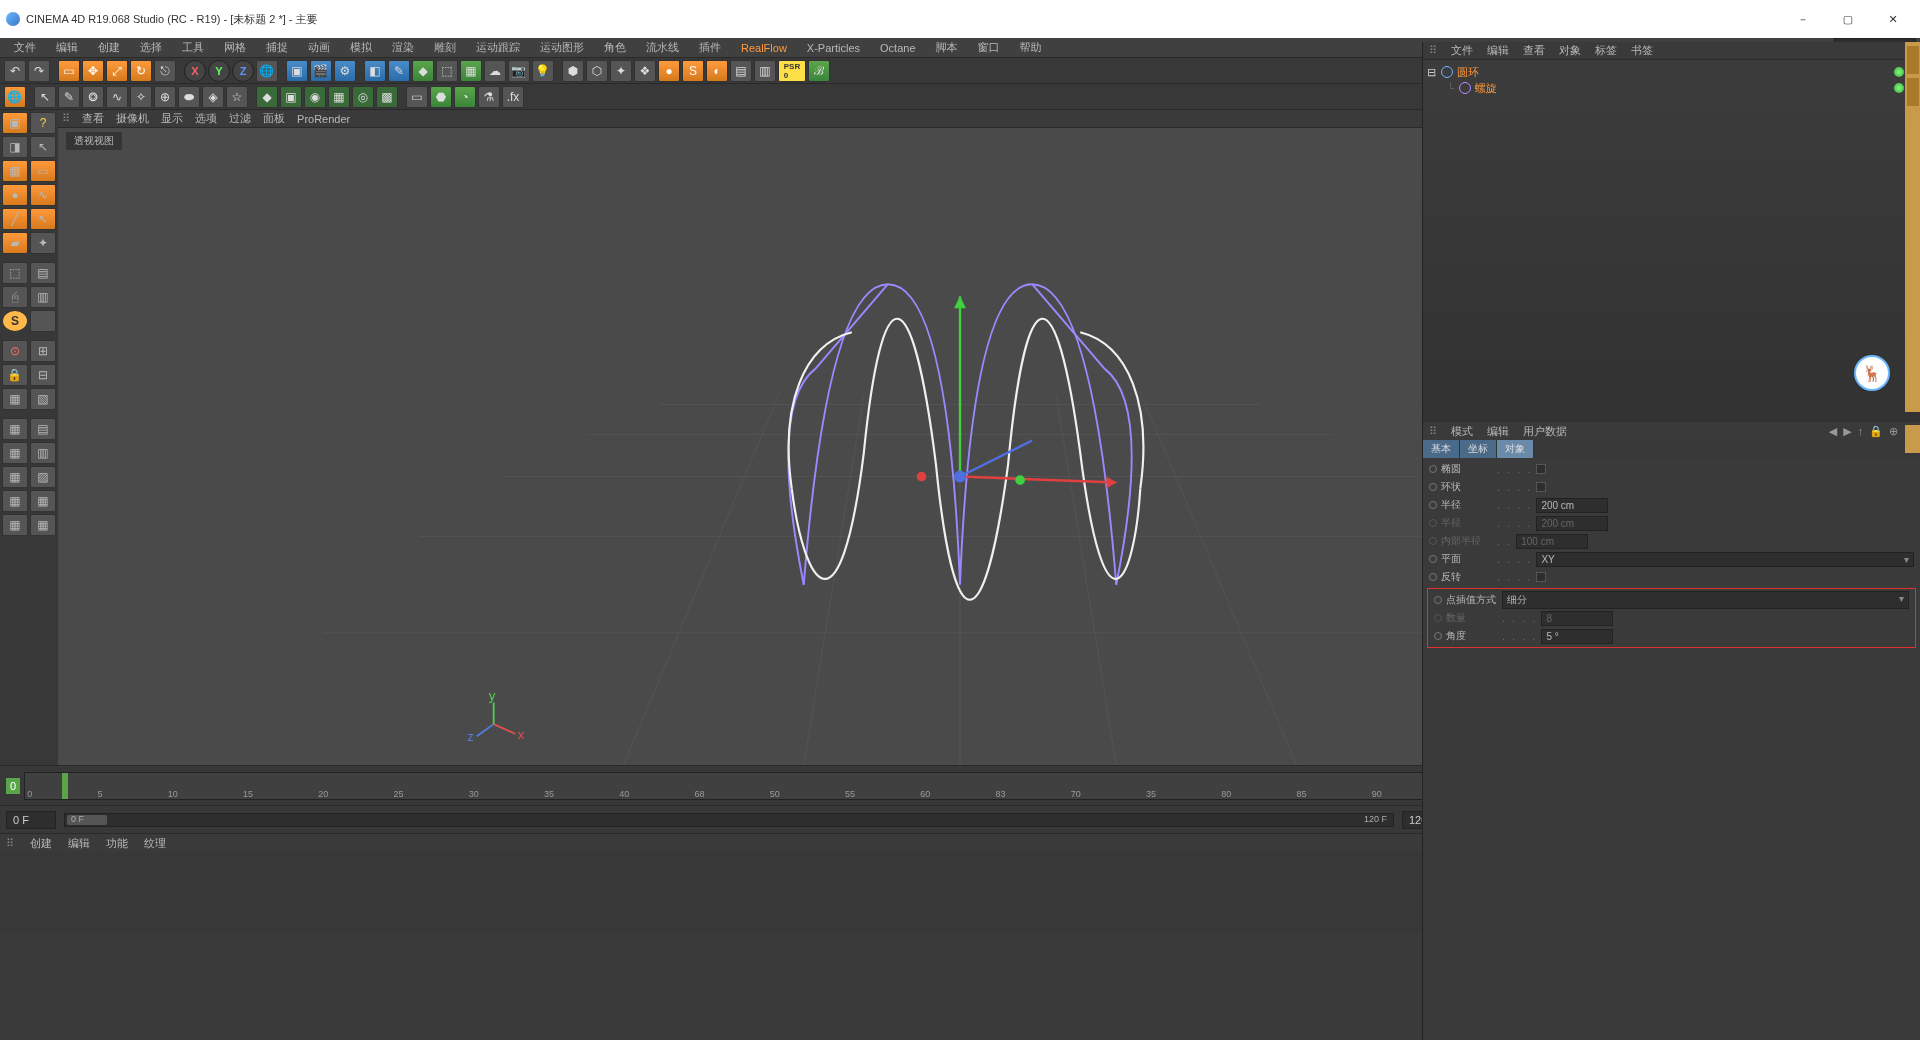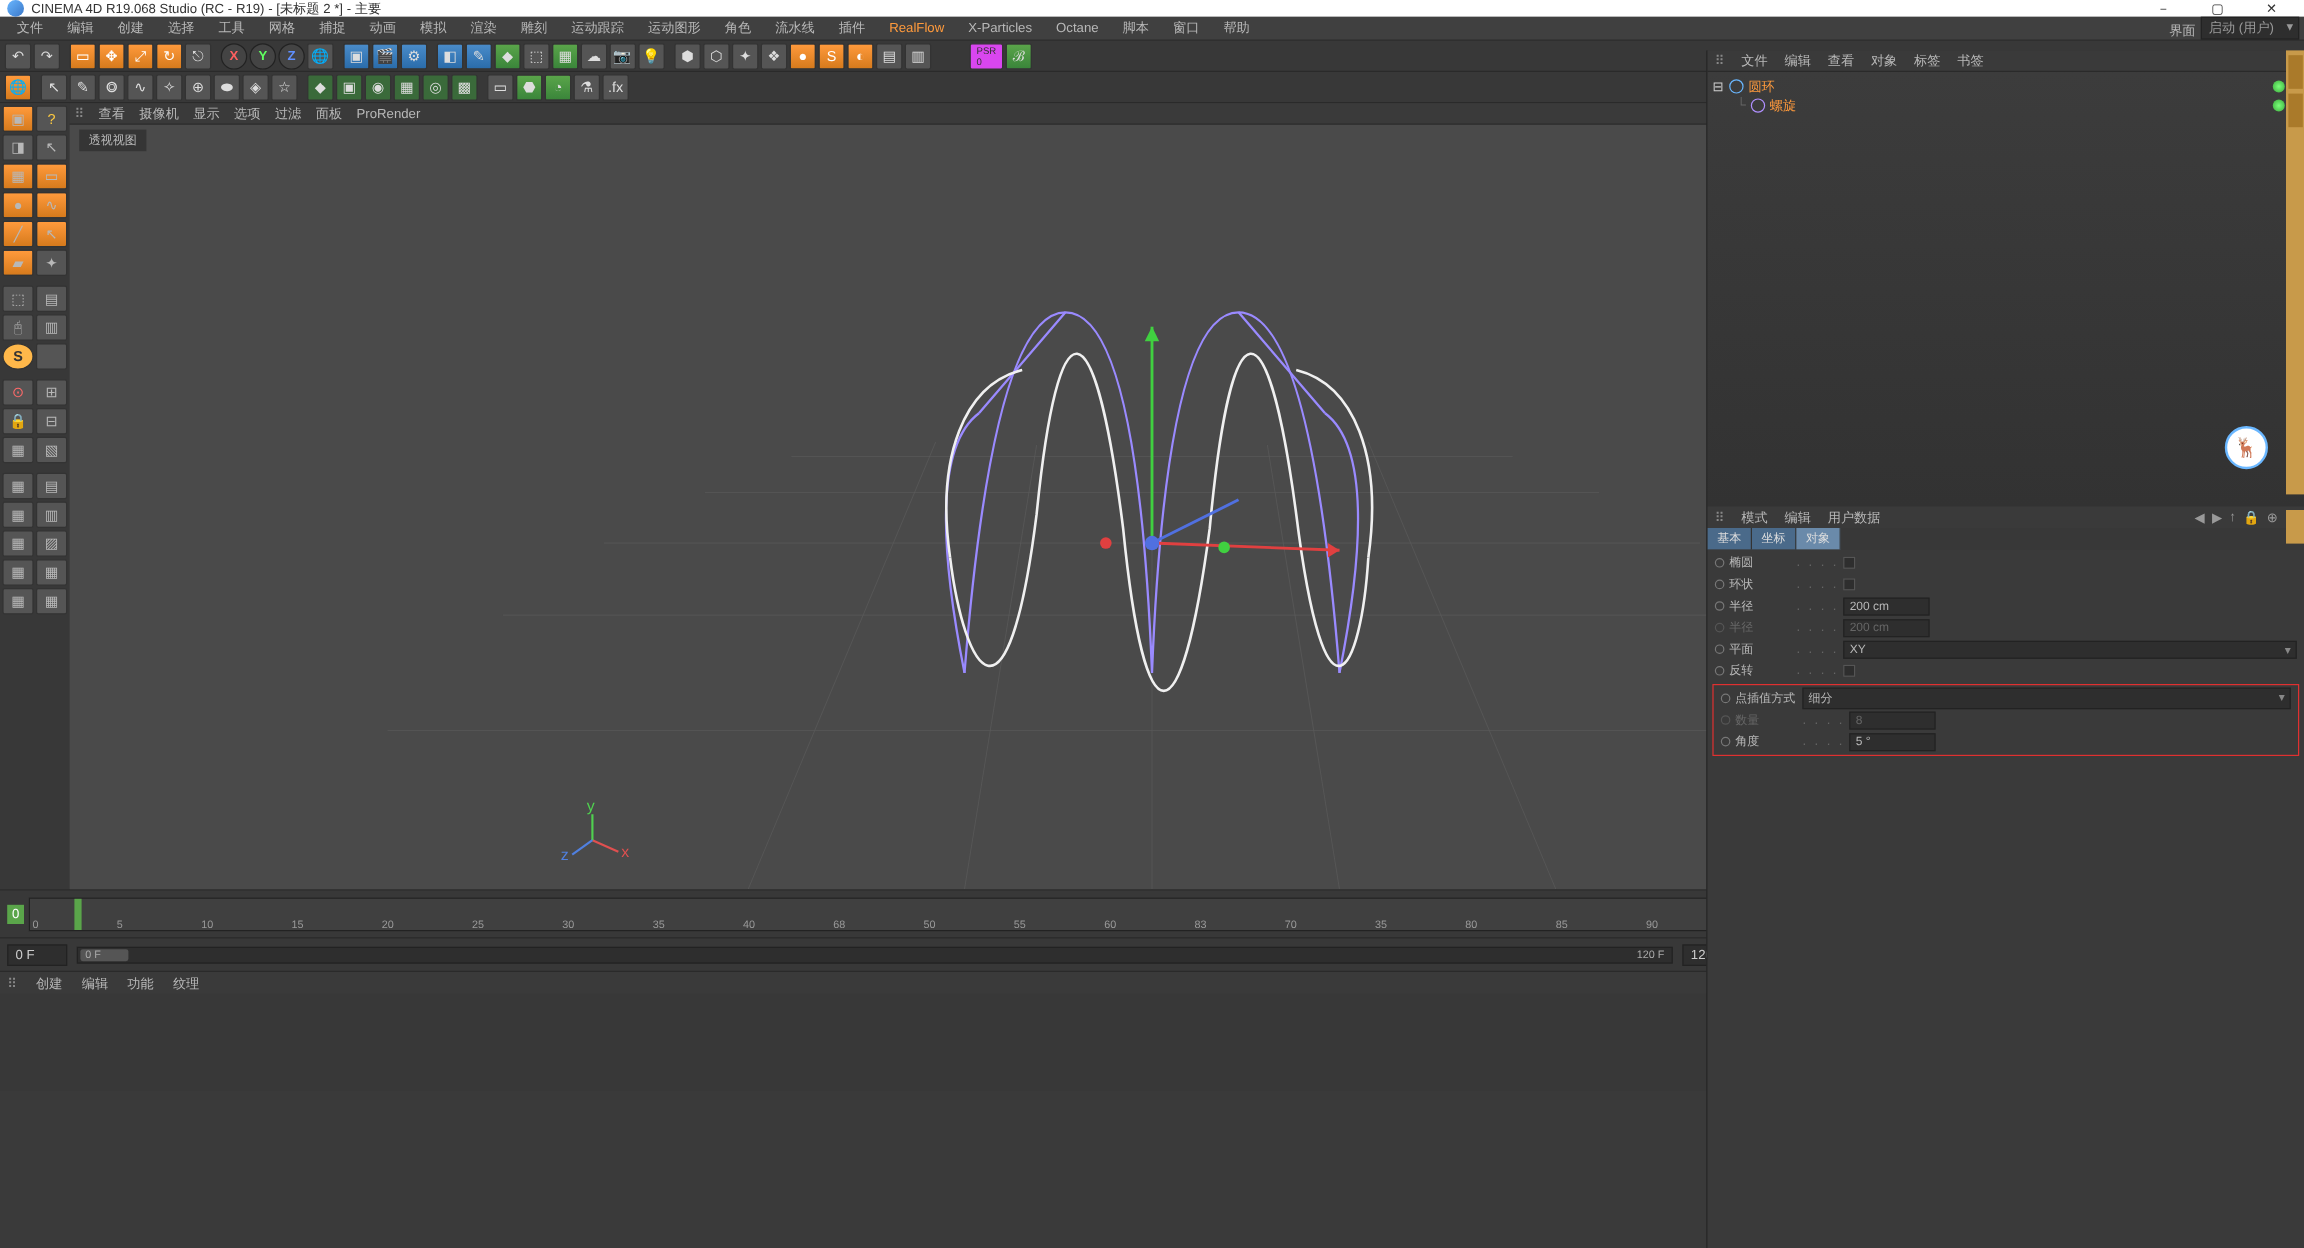--- a/index.html
+++ b/index.html
@@ -1,37 +1,37 @@
 <!DOCTYPE html>
 <html><head>
 <meta charset="utf-8">
 <style>
 * { margin:0; padding:0; box-sizing:border-box; font-family:"Microsoft YaHei",Arial,sans-serif; font-size:11px; user-select:none; }
 body { background:#3a3a3a; color:#b8b8b8; width:1920px; height:1040px; overflow:hidden; position:relative; }
-.titlebar { height:14px; background:#fff; color:#333; display:flex; align-items:center; padding:0 6px; justify-content:space-between; }
+.titlebar { height:38px; background:#fff; color:#333; display:flex; align-items:center; padding:0 6px; justify-content:space-between; }
 .titlebar .t-left { display:flex; align-items:center; gap:6px; }
 .titlebar .t-left .c4d-icon { width:14px; height:14px; background:linear-gradient(135deg,#6ab7ff,#3a77c8); border-radius:50%; }
 .titlebar .t-right span { display:inline-block; width:42px; text-align:center; }
 .menubar { height:20px; background:#404040; display:flex; align-items:center; padding:0 4px; gap:0; border-bottom:1px solid #2a2a2a; }
 .menubar .mitem { padding:2px 10px; cursor:pointer; }
 .menubar .mitem.hl { color:#ff9a3c; }
 .menubar .layout-dd { margin-left:auto; display:flex; align-items:flex-end; gap:4px; }
 .menubar .layout-dd .dd { background:#2e2e2e; border:1px solid #222; padding:1px 20px 1px 6px; color:#999; position:relative; }
 .menubar .layout-dd .dd::after { content:"▾"; position:absolute; right:4px; }
 .toolbar-row { height:26px; background:#383838; display:flex; align-items:center; padding:0 4px; gap:2px; border-bottom:1px solid #2a2a2a; }
 .tbtn { width:22px; height:22px; background:#555; border:1px solid #333; border-radius:2px; display:flex; align-items:center; justify-content:center; font-size:12px; color:#ddd; cursor:pointer; flex-shrink:0; }
 .tbtn.orange { background:linear-gradient(#ff9a3c,#d67a1c); color:#fff; }
 .tbtn.blue { background:linear-gradient(#4a8cca,#2a6caa); }
 .tbtn.green { background:linear-gradient(#5aa54a,#3a853a); }
 .tbtn.darkgreen { background:#3a6a3a; }
 .tbtn.sep { width:4px; background:transparent; border:none; }
 .tbtn.wide { width:28px; }
 .axis-btn { width:22px; height:22px; background:#444; border:1px solid #222; border-radius:50%; display:flex; align-items:center; justify-content:center; font-weight:bold; font-size:11px; }
 .axis-btn.x { color:#ff6060; } .axis-btn.y { color:#60ff60; } .axis-btn.z { color:#6090ff; }
-.tbtn.psr { background:#d946ef; color:#333; font-size:8px; font-weight:normal;margin-left:30px; }
+.tbtn.psr { background:#fde047; color:#333; font-size:8px; font-weight:bold; }
 .main-area { display:flex; height:655px; }
 .left-tools { width:58px; background:#383838; display:flex; flex-direction:column; padding:2px; gap:2px; }
 .lt-row { display:flex; gap:2px; }
 .lt-btn { width:26px; height:22px; background:#555; border:1px solid #333; border-radius:2px; display:flex; align-items:center; justify-content:center; cursor:pointer; font-size:12px; }
 .lt-btn.orange { background:linear-gradient(#ff9a3c,#d67a1c); }
 .lt-btn.magnet { color:#ff6a6a; }
 .lt-btn.s { background:#ffb84a; color:#333; font-weight:bold; border-radius:50%; }
 .viewport-wrap { flex:1; display:flex; flex-direction:column; background:#383838; }
 .vp-menubar { height:18px; background:#3a3a3a; display:flex; align-items:center; padding:0 4px; gap:12px; border-bottom:1px solid #2a2a2a; position:relative; }
 .vp-menubar .vp-ctrl { margin-left:auto; display:flex; gap:6px; color:#888; }
@@ -630,20 +630,26 @@
           <span class="albl">半径</span>
           <span class="dots">. . . .</span>
           <span class="afld">200 cm</span>
         </div>
       <div class="attr-row disabled">
           <span class="dot"></span>
           <span class="albl">半径</span>
           <span class="dots">. . . .</span>
           <span class="afld" style="color:#666">200 cm</span>
         </div>
+      <div class="attr-row disabled">
+          <span class="dot"></span>
+          <span class="albl">内部半径</span>
+          <span class="dots">. .</span>
+          <span class="afld" style="color:#666">100 cm</span>
+        </div>
       <div class="attr-row">
           <span class="dot"></span>
           <span class="albl">平面</span>
           <span class="dots">. . . .</span>
           <span class="add">XY</span>
         </div>
       <div class="attr-row">
           <span class="dot"></span>
           <span class="albl">反转</span>
           <span class="dots">. . . .</span>

